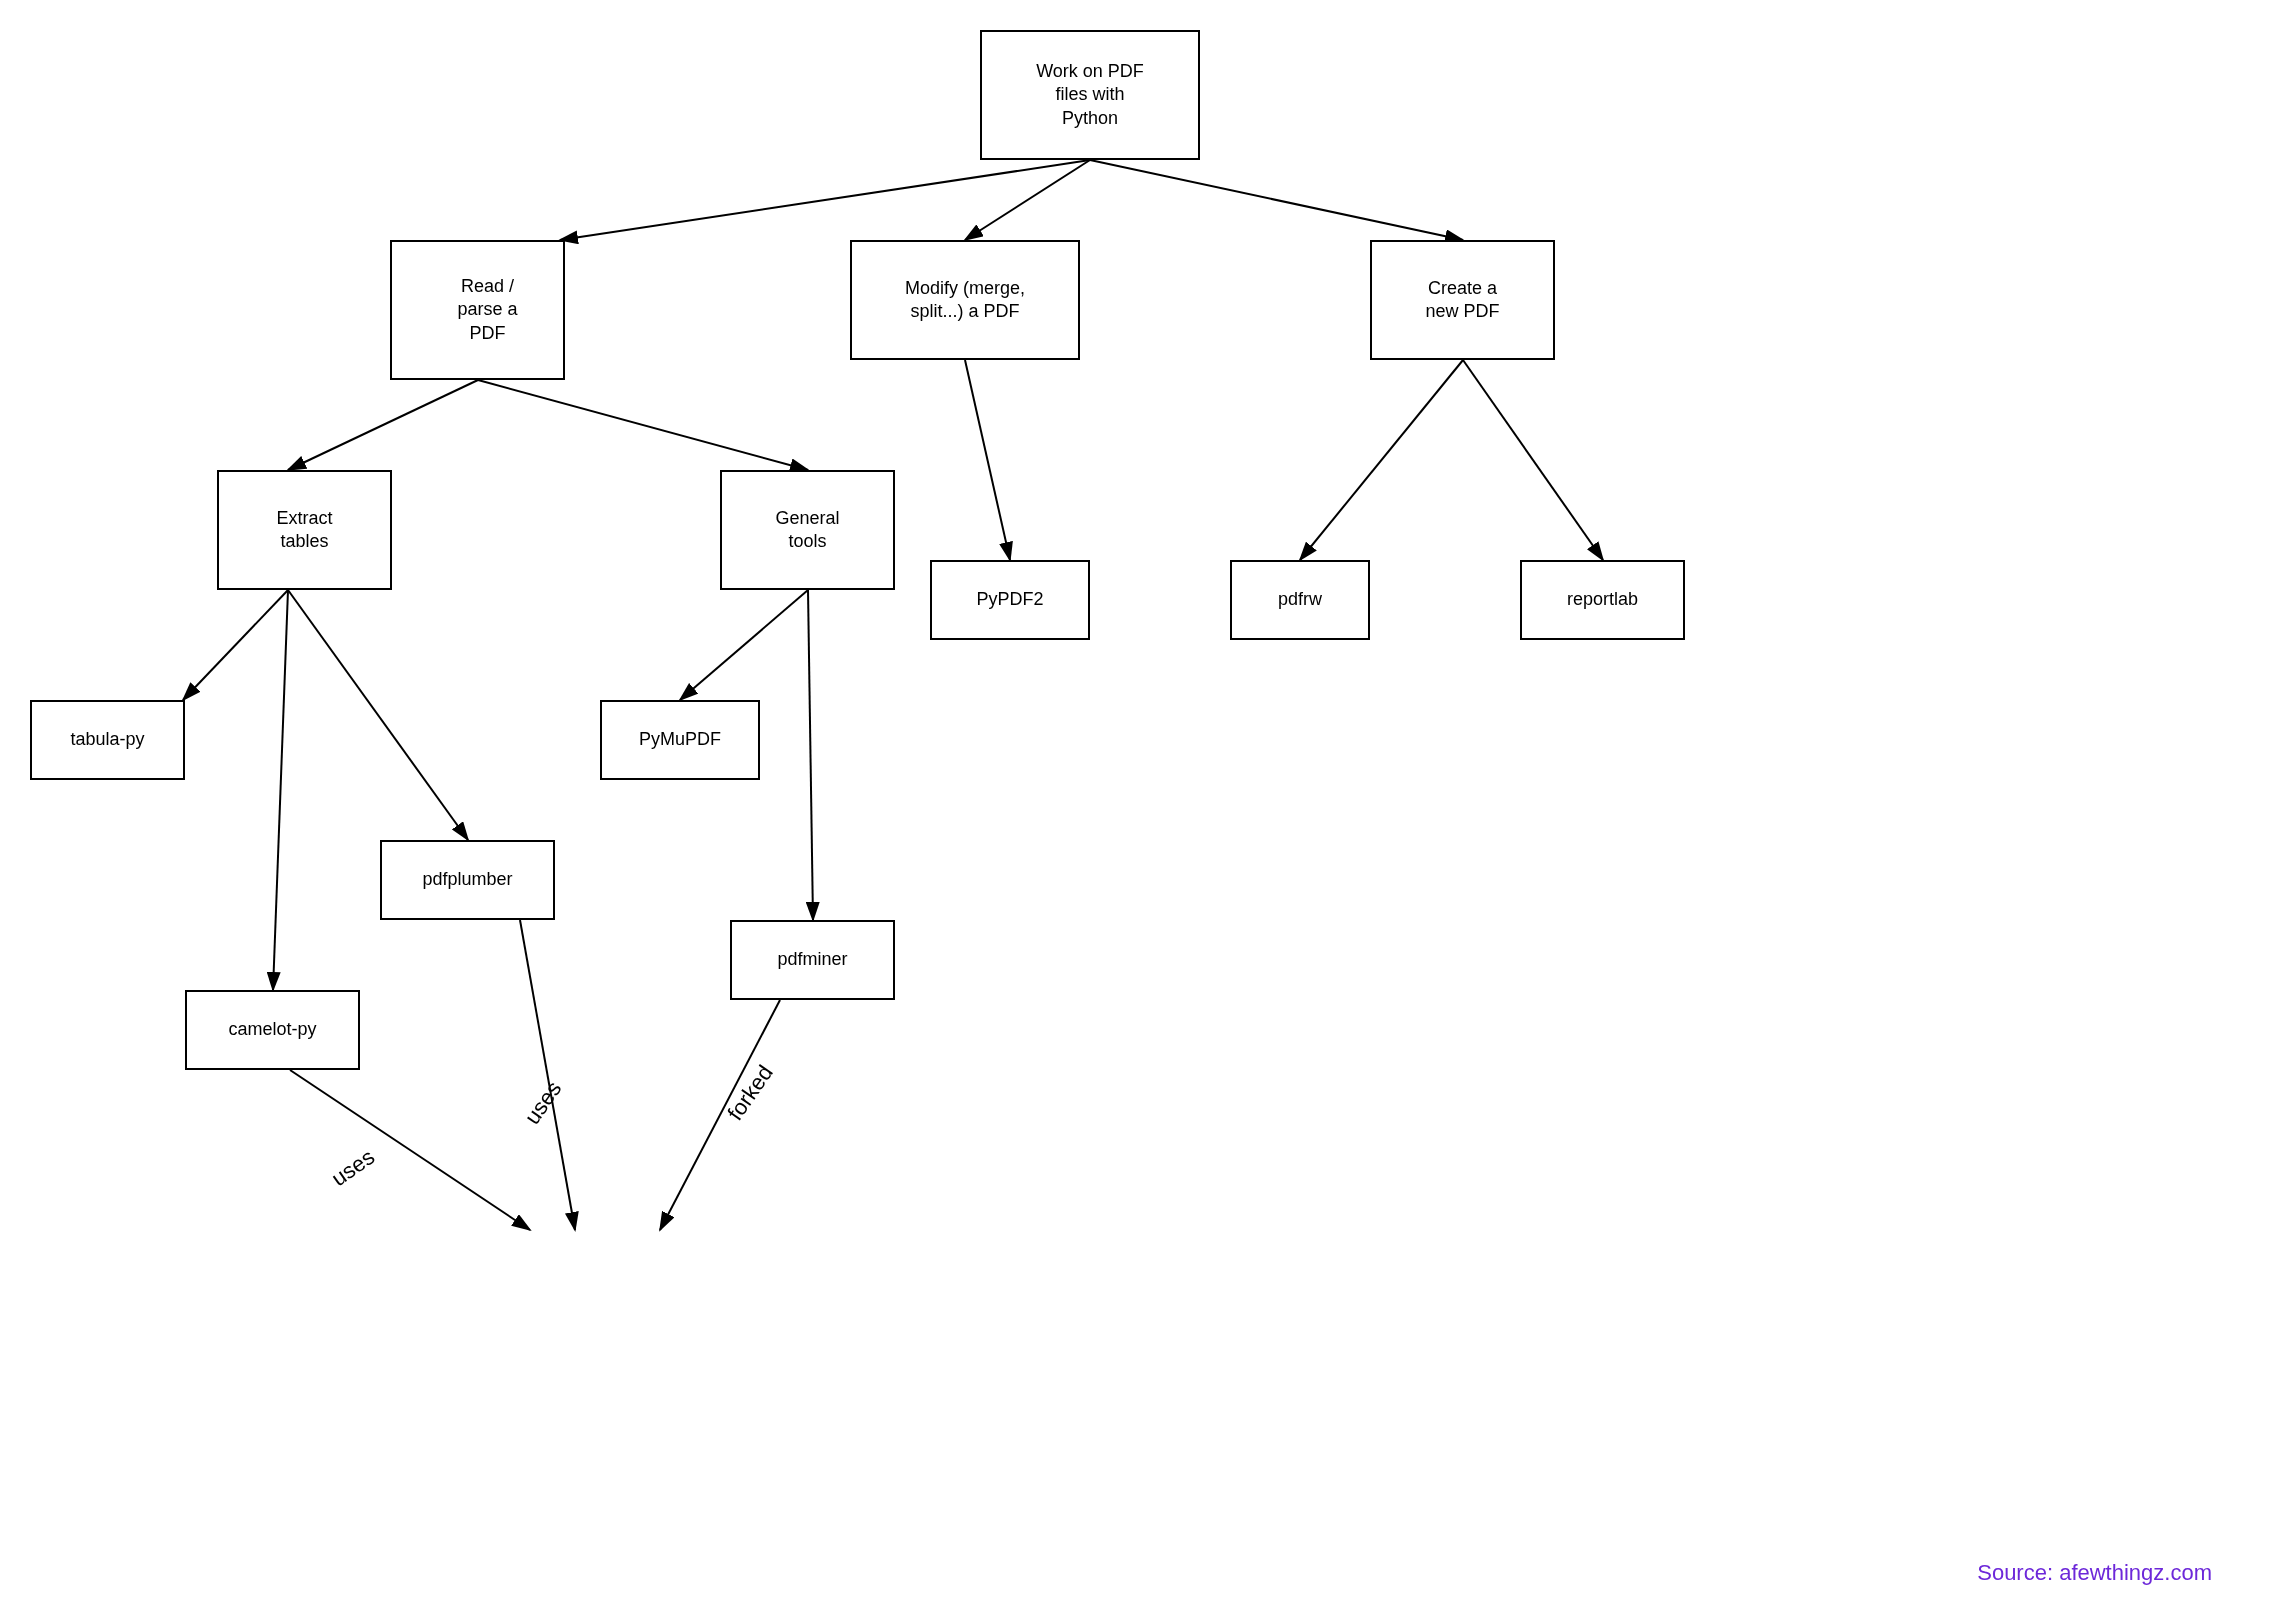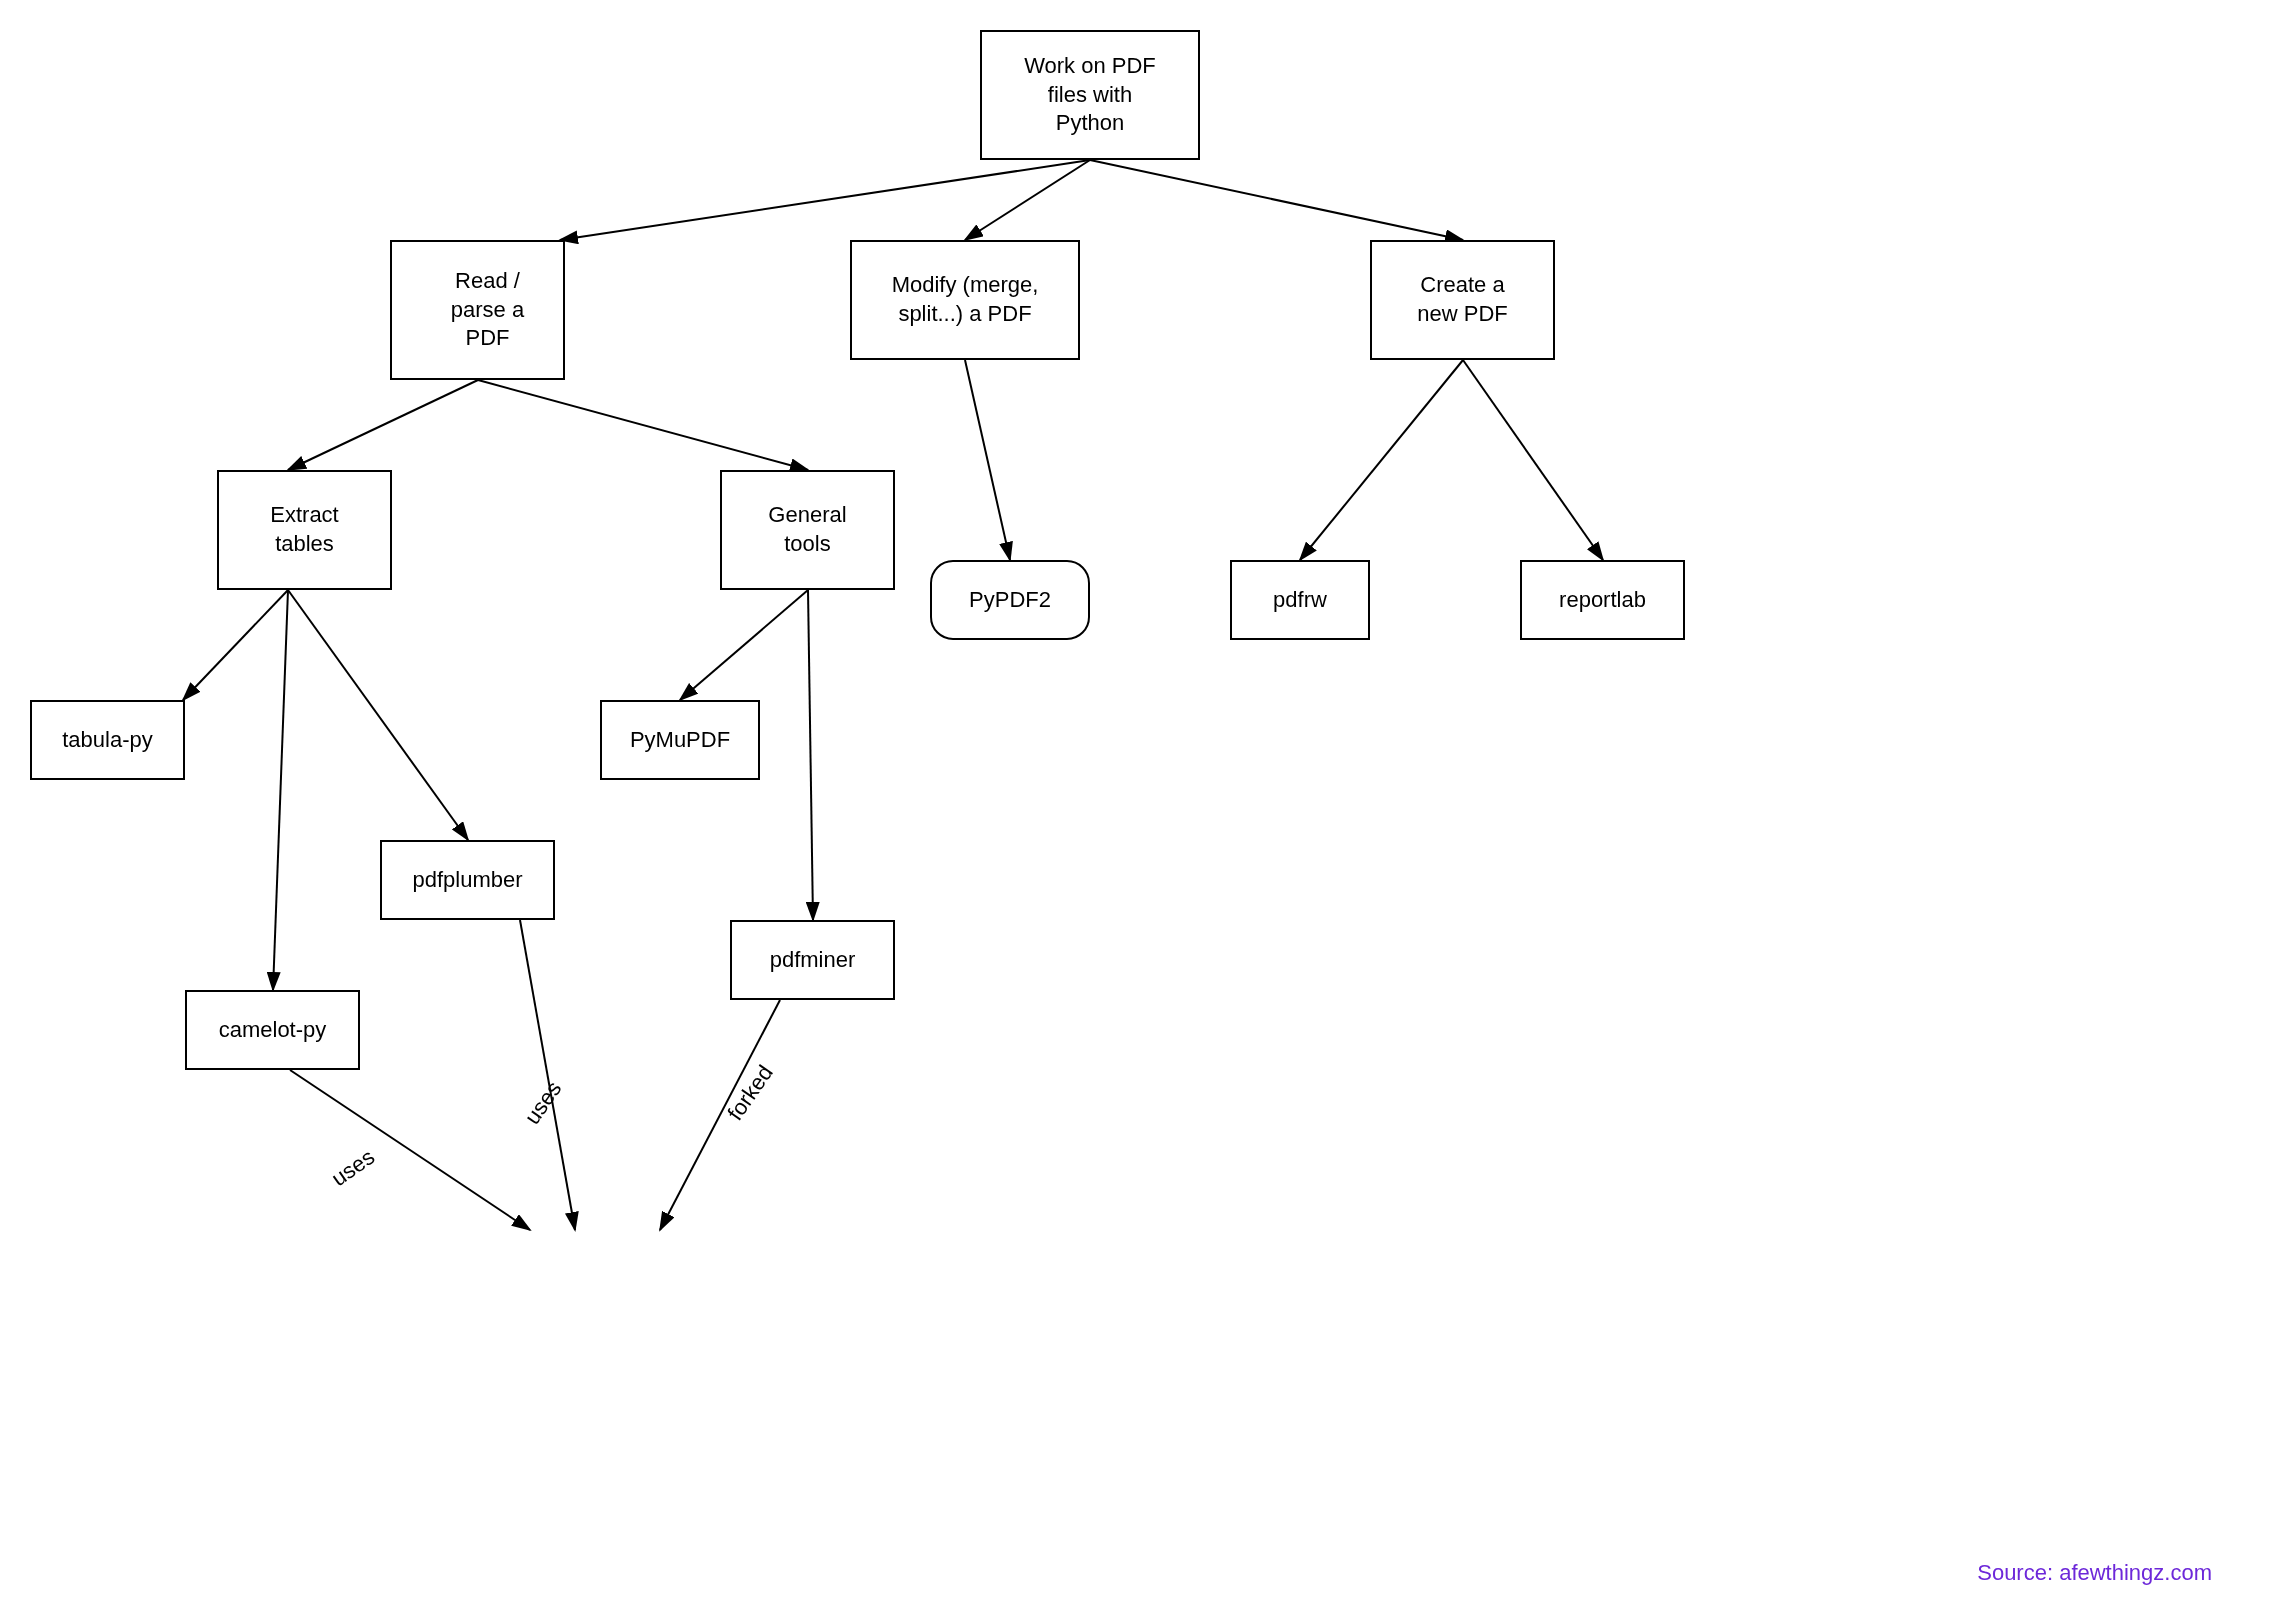--- a/index.html
+++ b/index.html
@@ -17,21 +17,21 @@
       height: 1616px;
     }
     .node {
       position: absolute;
       border: 2.5px solid #000;
       background: #fff;
       display: flex;
       align-items: center;
       justify-content: center;
       text-align: center;
-      font-size: 22px;
+      font-size: 18px;
       line-height: 1.3;
       padding: 10px;
     }
     svg.arrows {
       position: absolute;
       top: 0; left: 0;
       width: 2272px;
       height: 1616px;
       pointer-events: none;
     }
@@ -112,21 +112,21 @@
 new PDF</span>
   </div>
   <div class="node" style="left:200px;top:470px;width:175px;height:120px;margin-left:17px;">
     <span style="white-space:pre-line;">Extract
 tables</span>
   </div>
   <div class="node" style="left:720px;top:470px;width:175px;height:120px;">
     <span style="white-space:pre-line;text-align:center;">General
 tools</span>
   </div>
-  <div class="node" style="left:930px;top:560px;width:160px;height:80px;border-radius:23px;">
+  <div class="node" style="left:930px;top:560px;width:160px;height:80px;">
     <span>PyPDF2</span>
   </div>
   <div class="node" style="left:1230px;top:560px;width:140px;height:80px;">
     <span>pdfrw</span>
   </div>
   <div class="node" style="left:1520px;top:560px;width:165px;height:80px;">
     <span>reportlab</span>
   </div>
   <div class="node" style="left:30px;top:700px;width:155px;height:80px;">
     <span>tabula-py</span>

